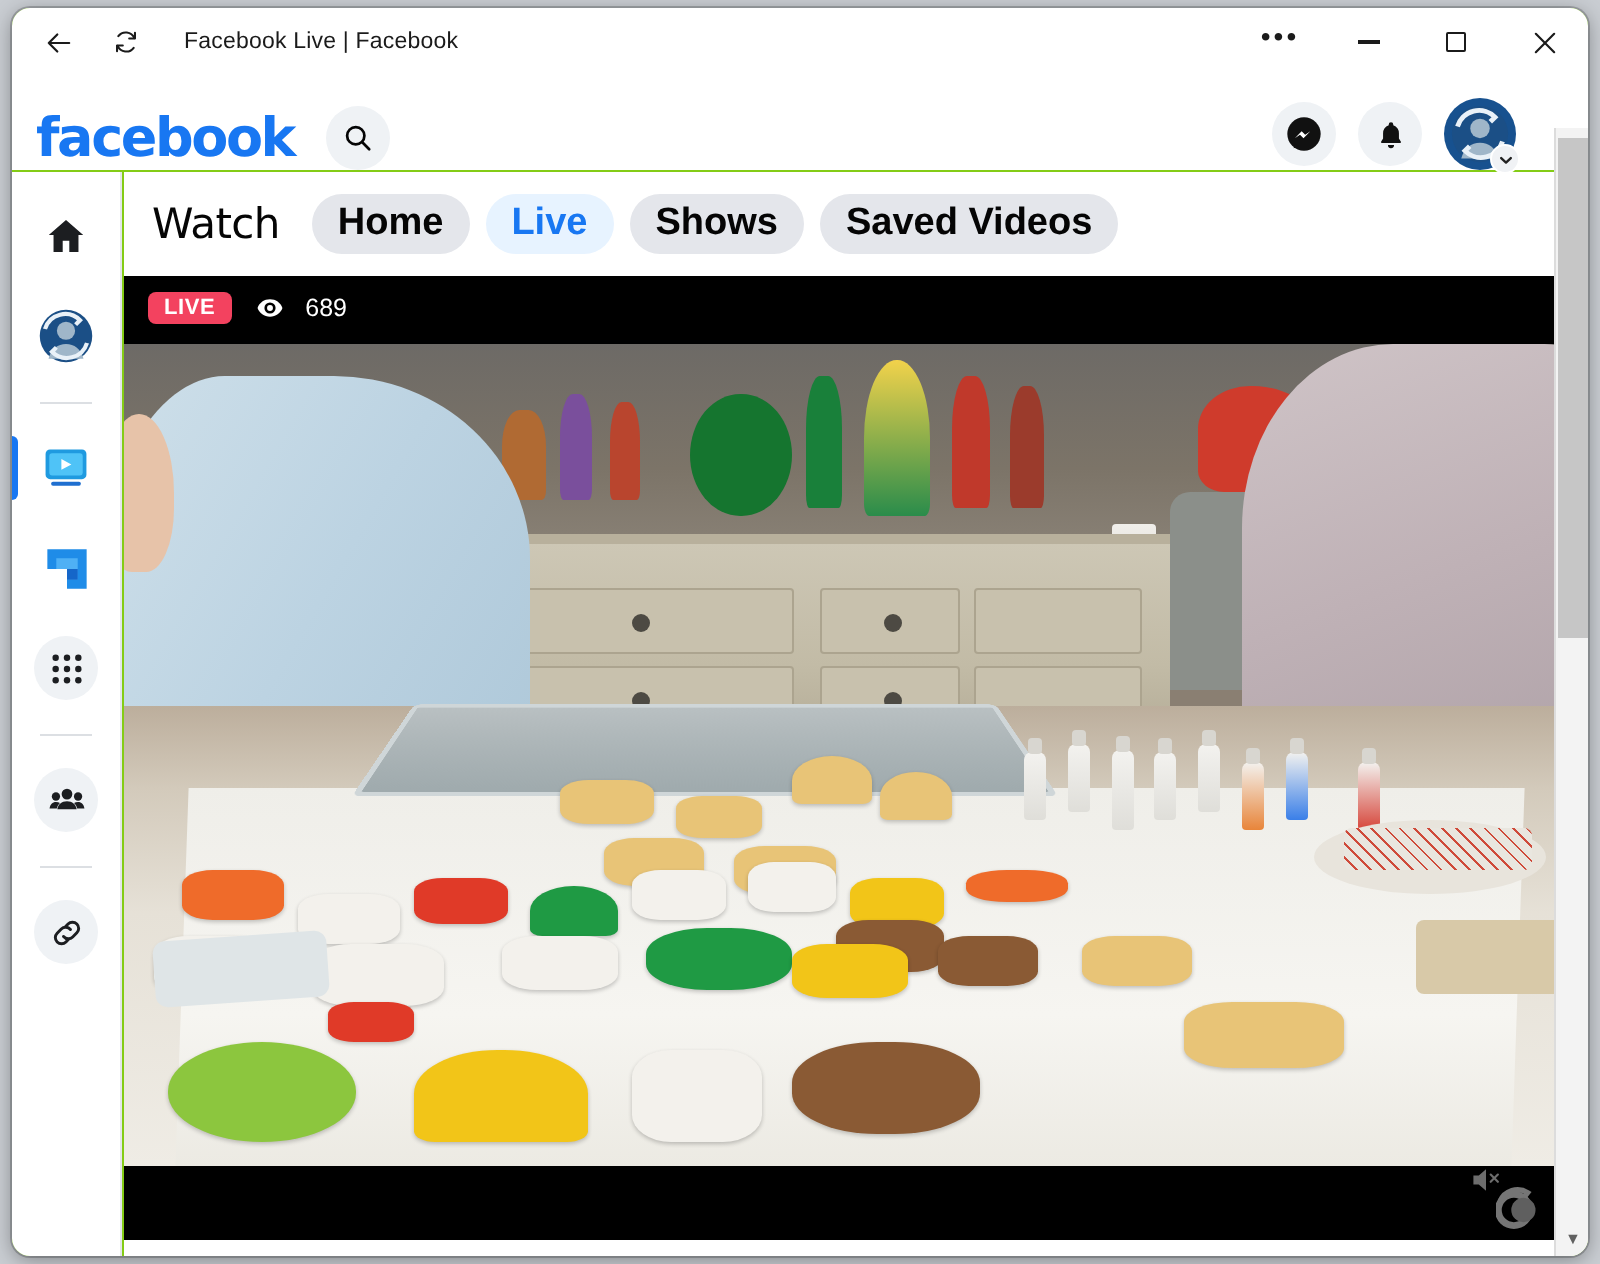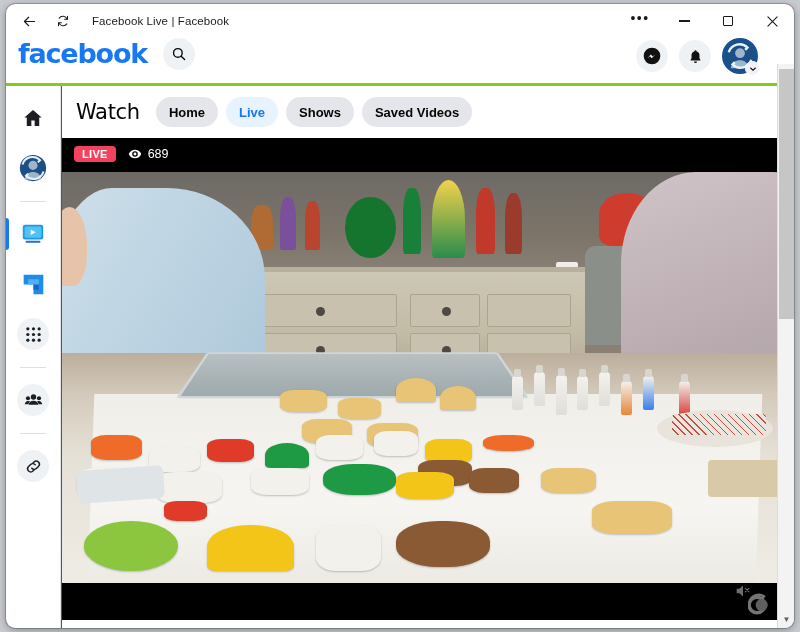--- a/index.html
+++ b/index.html
@@ -9,21 +9,21 @@
     background: #c9cdd2;
     font-family: "Liberation Sans", sans-serif;
     overflow: hidden;
   }
 
   
   #app-window {
     position: absolute;
     left: 6px; top: 4px;
     width: 788px; height: 624px;
-    background: #a21caf;
+    background: #84cc16;
     border-radius: 9px;
     box-shadow: 0 2px 10px rgba(0,0,0,.35), 0 0 0 1px rgba(0,0,0,.20);
     overflow: hidden;
   }
 
   
   #titlebar {
     position: absolute; left: 0; top: 0;
     width: 788px; height: 34px;
     background: #fff;
@@ -48,22 +48,22 @@
   }
   .wc-dots { font-size: 14px; letter-spacing: 1.5px; line-height: 1; padding-bottom:6px;}
   .wc-min { width: 11px; height: 1.5px; background: #1b1b1b; }
   .wc-max { width: 10px; height: 10px; border: 1.4px solid #1b1b1b; border-radius:1px;}
 
   
   #fb-header {
     position: absolute; left: 0; top: 34px;
     width: 788px; height: 48px;
     background: #ffffff;
-    display: flex; align-items: flex-start;
-    border-bottom: 3px solid #84cc16;
+    display: flex; align-items: flex-end;
+    border-bottom: 1px solid #84cc16;
   }
   #fb-logo {
     margin-left: 12px;
     font-size: 27px; font-weight: 700;
     color: #1877f2; letter-spacing: -1.2px;
     font-family: "DejaVu Sans", sans-serif;
   }
   .round-btn {
     width: 32px; height: 32px; border-radius: 50%;
     background: #eff2f5;
@@ -128,21 +128,21 @@
     background: #fff;
   }
   #watch-title {
     font-size: 21px; font-weight: 400; color: #050505;
     margin-right: 8px; letter-spacing: -.3px;
     font-family: "DejaVu Sans", sans-serif;
   }
   .tab-pill {
     height: 30px; padding: 0 13px; border-radius: 16px;
     background: #e4e6eb; color: #050505;
-    font-size: 13px; font-weight: 600;
+    font-size: 19px; font-weight: 600;
     display: flex; align-items: center; white-space: nowrap;
   }
   .tab-pill.active { background: #e7f3ff; color: #1877f2; }
 
   
   #video-wrap {
     position: relative;
     width: 726px; height: 482px;
     margin-left: 0;
     background: #000;
@@ -252,21 +252,21 @@
     display: flex; align-items: center; gap: 12px; z-index: 6;
   }
   #live-badge {
     background: #f3425f; color: #fff;
     font-size: 11px; font-weight: 700;
     padding: 2px 8px; border-radius: 4px;
     letter-spacing: .3px;
   }
   #viewers {
     color: #fff; font-size: 12.5px;
-    display: flex; align-items: center; gap: 6px;
+    display: flex; align-items: center; gap: 11px;
   }
   #watermark {
     position: absolute; right: 10px; bottom: 2px;
     display: flex; align-items: center; gap: 5px;
     z-index: 7; opacity: .82;
   }
   #wm-text {
     font-size: 25px; color: #b9b9b9; letter-spacing: -1px;
     font-family: "DejaVu Sans", sans-serif;
   }

